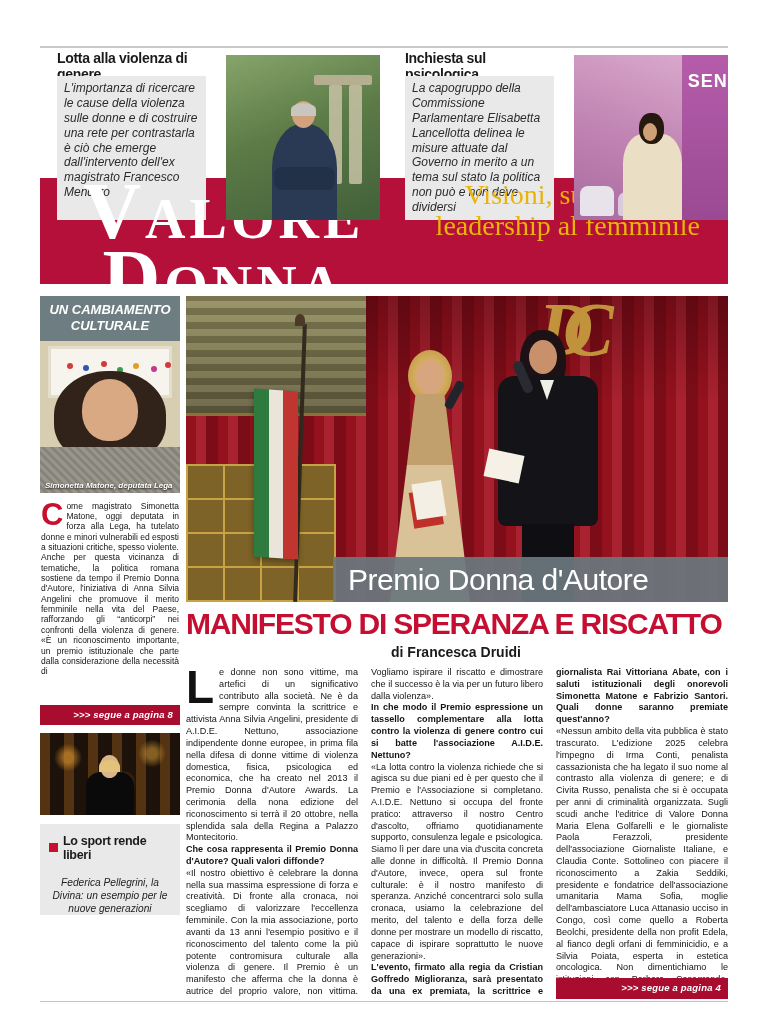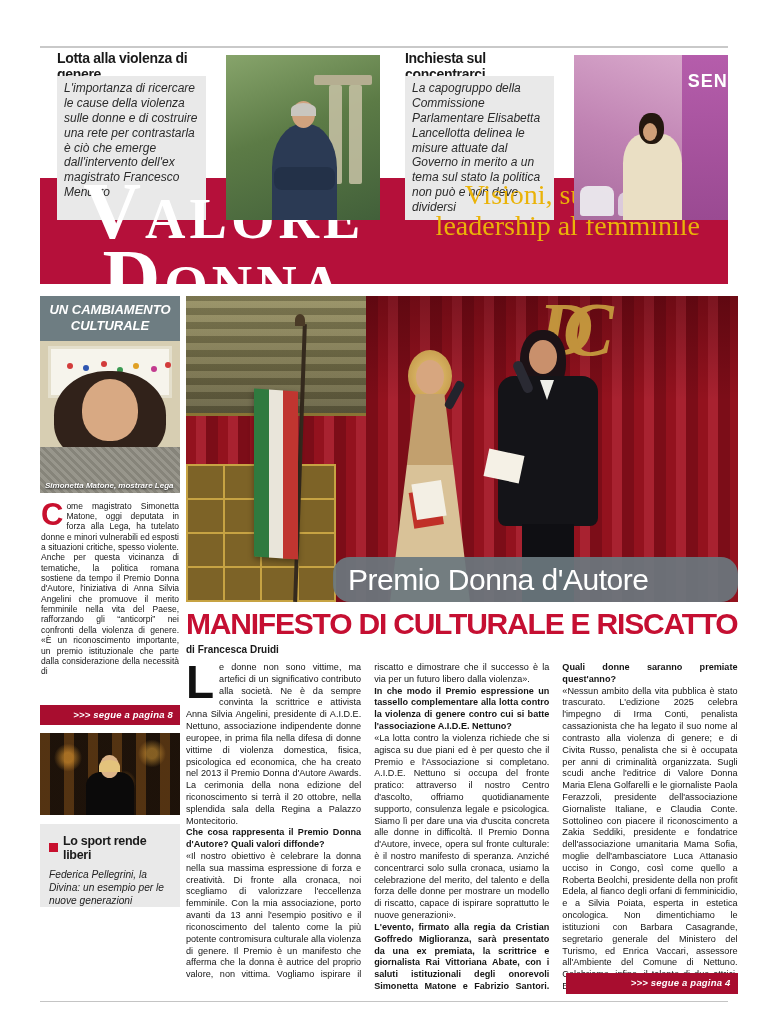--- a/index.html
+++ b/index.html
@@ -72,21 +72,21 @@
   .ph-pellegrini .glow { position:absolute; inset:0;
       background:radial-gradient(circle at 20% 30%,rgba(235,160,50,.55) 0 5px,transparent 14px),
                  radial-gradient(circle at 80% 25%,rgba(235,170,60,.5) 0 5px,transparent 14px),
                  radial-gradient(circle at 60% 60%,rgba(200,130,40,.4) 0 4px,transparent 12px); }
   .pel-body { position:absolute; bottom:0; left:33%; width:34%; height:52%; background:#0b0a0a; border-radius:32% 32% 0 0; }
   .pel-head { position:absolute; bottom:44%; left:43%; width:19px; height:23px; background:#dcb astray; background:#dcb489; border-radius:50%; }
   .pel-hair { position:absolute; bottom:52%; left:42%; width:21px; height:12px; background:#e3c37c; border-radius:50% 50% 0 0; }
   .side-box { background:#e9e9e9; margin-top:9px; padding:10px 9px 0; }
   .side-box .bt { display:flex; align-items:center; justify-content:center; gap:5px; font-weight:bold; font-size:12.5px; letter-spacing:-0.3px; }
   .sq { width:9px; height:9px; background:#c8102e; flex:0 0 auto; }
-  .side-box .btx { font-style:italic; font-size:10.2px; line-height:1.28; margin-top:6px; color:#222; }
+  .side-box .btx { font-style:italic; font-size:10.2px; line-height:1.28; margin-top:14px; color:#222;text-align:center; }
 
   
   .main-col { position:relative; }
   .hero { position:relative; height:306px; overflow:hidden;
       background:repeating-linear-gradient(90deg,#93121e 0 10px,#a82230 10px 20px,#7c0d18 20px 32px); }
   .hero .shade { position:absolute; inset:0; background:linear-gradient(180deg,rgba(50,0,6,.38),rgba(50,0,6,0) 34%); }
   .tapestry { position:absolute; left:0; top:0; width:180px; height:120px;
       background:repeating-linear-gradient(0deg,rgba(60,55,30,.25) 0 7px,rgba(255,240,190,.12) 7px 14px),
                  linear-gradient(180deg,#8f8a60,#6f6a48 65%,#5d5940); border-bottom:3px solid #8a7434; }
   .panels { position:absolute; left:0; bottom:0; width:150px; height:138px; background-color:#7d6327;
@@ -108,23 +108,23 @@
   .fb .papers { position:absolute; left:40px; top:128px; width:30px; height:36px; background:#f3efe4; transform:rotate(-9deg); box-shadow:-4px 8px 0 #c03028; }
   .fd { left:298px; top:36px; width:132px; height:270px; }
   .fd .hair { position:absolute; left:36px; top:-2px; width:46px; height:64px; background:#1c1216; border-radius:46%; }
   .fd .head { position:absolute; left:45px; top:8px; width:28px; height:34px; background:#c9906c; border-radius:50%; }
   .fd .suit { position:absolute; left:14px; top:44px; width:100px; height:150px; background:#141418; border-radius:16px 16px 8px 8px; }
   .fd .lapel { position:absolute; left:56px; top:48px; width:14px; height:20px; background:#efefe9; clip-path:polygon(50% 0,100% 0,50% 100%,0 0); }
   .fd .pants { position:absolute; left:38px; top:192px; width:52px; height:78px; background:#0f0f13; }
   .fd .mic { position:absolute; left:34px; top:28px; width:10px; height:34px; background:#2a2a33; border-radius:5px; transform:rotate(-24deg); }
   .fd .paper { position:absolute; left:2px; top:120px; width:36px; height:28px; background:#f5f1e6; transform:rotate(12deg); }
   .kicker { position:absolute; left:147px; right:0; bottom:0; height:45px; background:rgba(106,119,126,.93);
-      color:#fff; font-size:30px; line-height:45px; padding-left:15px; letter-spacing:-0.5px; white-space:nowrap; overflow:hidden;border-radius:17px; }
+      color:#fff; font-size:30px; line-height:45px; padding-left:15px; letter-spacing:-0.5px; white-space:nowrap; overflow:hidden; }
   .headline { color:#c50f32; font-weight:bold; font-size:30px; letter-spacing:-1.2px; margin-top:5px; white-space:nowrap; }
-  .byline { text-align:left; font-weight:bold; font-size:10px; margin:3px 2px 7px 0; }
+  .byline { text-align:center; font-weight:bold; font-size:14px; margin:3px 2px 7px 0; }
   .columns { position:relative; column-count:3; column-gap:13px; height:332px; overflow:hidden;
       font-size:9.1px; line-height:1.3; text-align:justify; color:#141414; }
   .columns p { margin:0; }
   .columns p.q { font-weight:bold; }
   .dropcap-l { float:left; font-weight:bold; font-size:46px; line-height:.76; padding:3px 5px 0 0; color:#111; }
   .segue4 { position:absolute; right:0; bottom:0; width:172px; z-index:2; }
 </style>
 </head>
 <body>
 
@@ -140,21 +140,21 @@
           <div class="archi"></div>
           <div class="col1"></div>
           <div class="col2"></div>
           <div class="m-suit"></div>
           <div class="m-arms"></div>
           <div class="m-head"></div>
           <div class="m-hair"></div>
         </div>
       </div>
       <div class="teaser">
-        <h3>Inchiesta sul concentrarci</h3>
+        <h3>Inchiesta sul psicologica</h3>
         <div class="summary">La capogruppo della Commissione Parlamentare Elisabetta Lancellotta delinea le misure attuate dal Governo in merito a un tema sul stato la politica non può e non deve dividersi</div>
         <div class="photo ph-lancellotta">
           <div class="poster">
             <span>SENZ</span>
           </div>
           <div class="chair"></div>
           <div class="chair c2"></div>
           <div class="w-jacket"></div>
           <div class="w-head"></div>
           <div class="w-face"></div>
@@ -171,21 +171,21 @@
 
       <div class="sidebar">
         <div class="side-label">UN CAMBIAMENTO CULTURALE</div>
         <div class="ph-matone">
           <div class="frame">
               <div class="art"></div>
             </div>
           <div class="mat-hair"></div>
           <div class="mat-face"></div>
           <div class="mat-blazer"></div>
-          <div class="mat-caption">Simonetta Matone, mostrare Lega</div>
+          <div class="mat-caption">Simonetta Matone, deputata Lega</div>
         </div>
         <div class="side-article"><span class="dropcap-c">C</span><span>ome magistrato Simonetta Matone, oggi deputata in forza alla Lega, ha tutelato donne e minori vulnerabili ed esposti a situazioni critiche, spesso violente. Anche per questa vicinanza di tematiche, la politica romana sostiene da tempo il Premio Donna d'Autore, l'iniziativa di Anna Silvia Angelini che promuove il merito femminile nella vita del Paese, rafforzando gli “anticorpi” nei confronti della violenza di genere. «È un riconoscimento importante, un premio istituzionale che parte dalla considerazione della necessità di</span></div>
         <div class="segue">&gt;&gt;&gt;  segue a pagina 8</div>
         <div class="ph-pellegrini">
           <div class="glow"></div>
           <div class="pel-body"></div>
           <div class="pel-head"></div>
           <div class="pel-hair"></div>
         </div>
         <div class="side-box">
@@ -222,21 +222,21 @@
             <div class="head"></div>
             <div class="suit"></div>
             <div class="lapel"></div>
             <div class="pants"></div>
             <div class="mic"></div>
             <div class="paper"></div>
           </div>
           <div class="kicker">Premio Donna d'Autore</div>
         </div>
 
-        <div class="headline">MANIFESTO DI CULTURALE E RISCATTO</div>
+        <div class="headline">MANIFESTO DI SPERANZA E RISCATTO</div>
         <div class="byline">di Francesca Druidi</div>
 
         <div class="columns">
           <p><span class="dropcap-l">L</span><span>e donne non sono vittime, ma artefici di un significativo contributo alla società. Ne è da sempre convinta la scrittrice e attivista Anna Silvia Angelini, presidente di A.I.D.E. Nettuno, associazione indipendente donne europee, in prima fila nella difesa di donne vittime di violenza domestica, fisica, psicologica ed economica, che ha creato nel 2013 il Premio Donna d'Autore Awards. La cerimonia della nona edizione del riconoscimento si terrà il 20 ottobre, nella splendida sala della Regina a Palazzo Montecitorio.</span></p>
           <p class="q">Che cosa rappresenta il Premio Donna d'Autore? Quali valori diffonde?</p>
           <p>«Il nostro obiettivo è celebrare la donna nella sua massima espressione di forza e creatività. Di fronte alla cronaca, noi scegliamo di valorizzare l'eccellenza femminile. Con la mia associazione, porto avanti da 13 anni l'esempio positivo e il riconoscimento del talento come la più potente contromisura culturale alla violenza di genere. Il Premio è un manifesto che afferma che la donna è autrice del proprio valore, non vittima. Vogliamo ispirare il riscatto e dimostrare che il successo è la via per un futuro libero dalla violenza».</p>
           <p class="q">In che modo il Premio espressione un tassello complementare alla lotta contro la violenza di genere contro cui si batte l'associazione A.I.D.E. Nettuno?</p>
           <p>«La lotta contro la violenza richiede che si agisca su due piani ed è per questo che il Premio e l'Associazione si completano. A.I.D.E. Nettuno si occupa del fronte pratico: attraverso il nostro Centro d'ascolto, offriamo quotidianamente supporto, consulenza legale e psicologica. Siamo lì per dare una via d'uscita concreta alle donne in difficoltà. Il Premio Donna d'Autore, invece, opera sul fronte culturale: è il nostro manifesto di speranza. Anziché concentrarci solo sulla cronaca, usiamo la celebrazione del merito, del talento e della forza delle donne per mostrare un modello di riscatto, capace di ispirare soprattutto le nuove generazioni».</p>
           <p class="q">L'evento, firmato alla regia da Cristian Goffredo Miglioranza, sarà presentato da una ex premiata, la scrittrice e giornalista Rai Vittoriana Abate, con i saluti istituzionali degli onorevoli Simonetta Matone e Fabrizio Santori. Quali donne saranno premiate quest'anno?</p>
           <p>«Nessun ambito della vita pubblica è stato trascurato. L'edizione 2025 celebra l'impegno di Irma Conti, penalista cassazionista che ha legato il suo nome al contrasto alla violenza di genere; e di Civita Russo, penalista che si è occupata per anni di criminalità organizzata. Sugli scudi anche l'editrice di Valore Donna Maria Elena Golfarelli e le giornaliste Paola Ferazzoli, presidente dell'associazione Giornaliste Italiane, e Claudia Conte. Sottolineo con piacere il riconoscimento a Zakia Seddiki, presidente e fondatrice dell'associazione umanitaria Mama Sofia, moglie dell'ambasciatore Luca Attanasio ucciso in Congo, così come quello a Roberta Beolchi, presidente della non profit Edela, al fianco degli orfani di femminicidio, e a Silvia Poiata, esperta in estetica oncologica. Non dimentichiamo le istituzioni con Barbara Casagrande, segretario generale del Ministero del Turismo, ed Enrica Vaccari, assessore all'Ambiente del Comune di Nettuno. Celebriamo, infine, il talento di due attrici, Emanuela Titocchia e Antonella Salvucci; della danzatrice e coreografa di fama internazionale Roberta Di</p>

